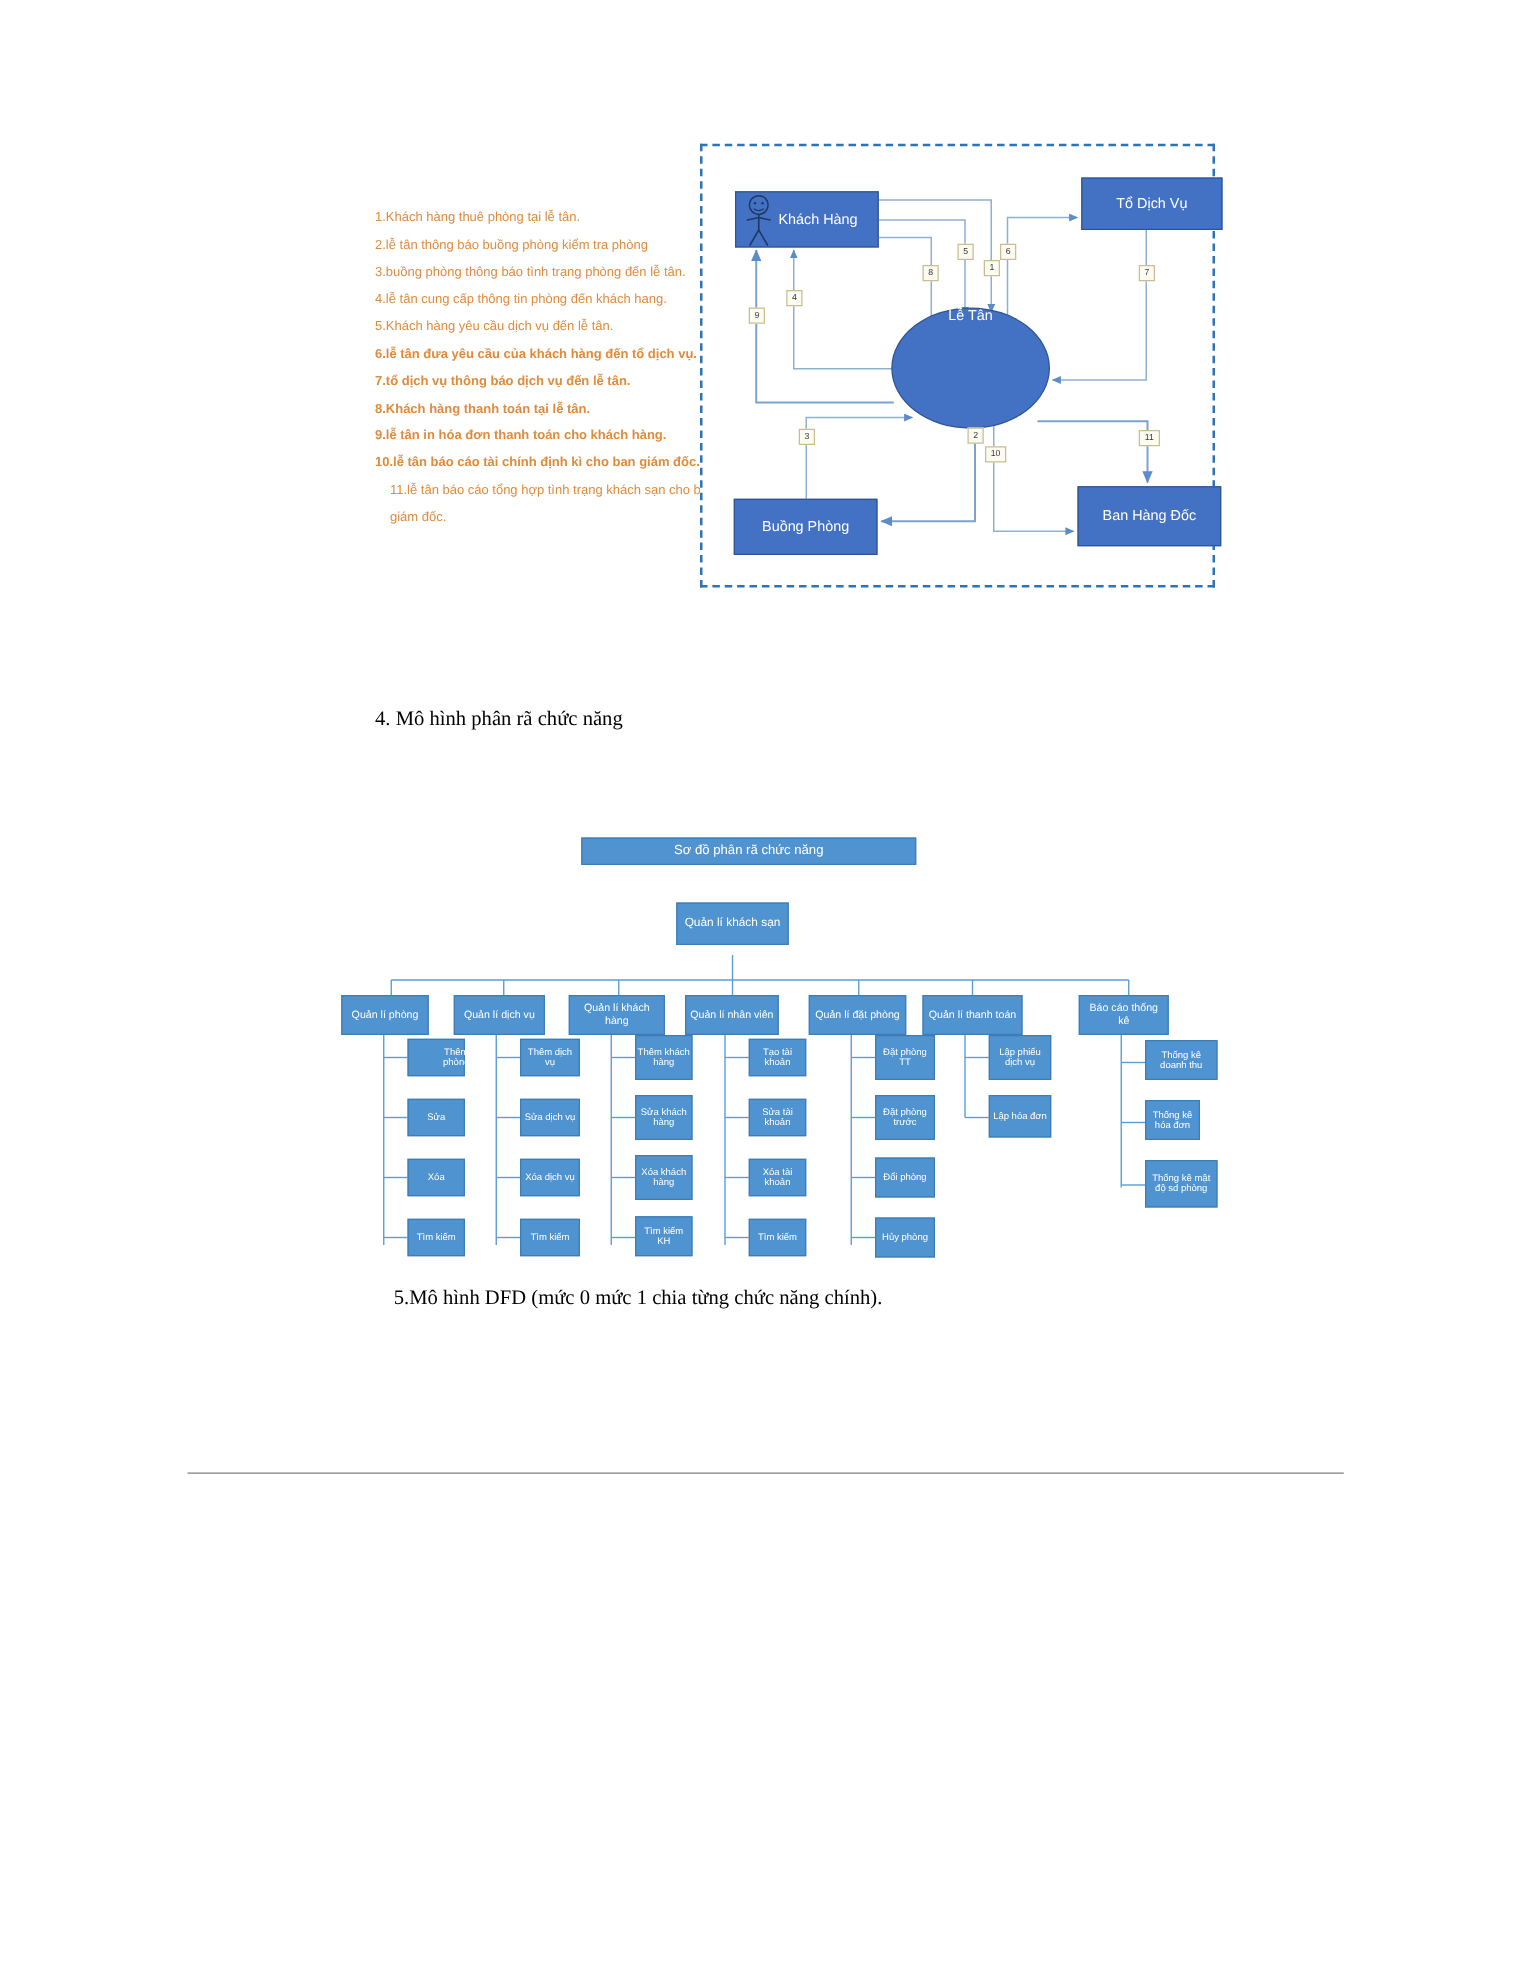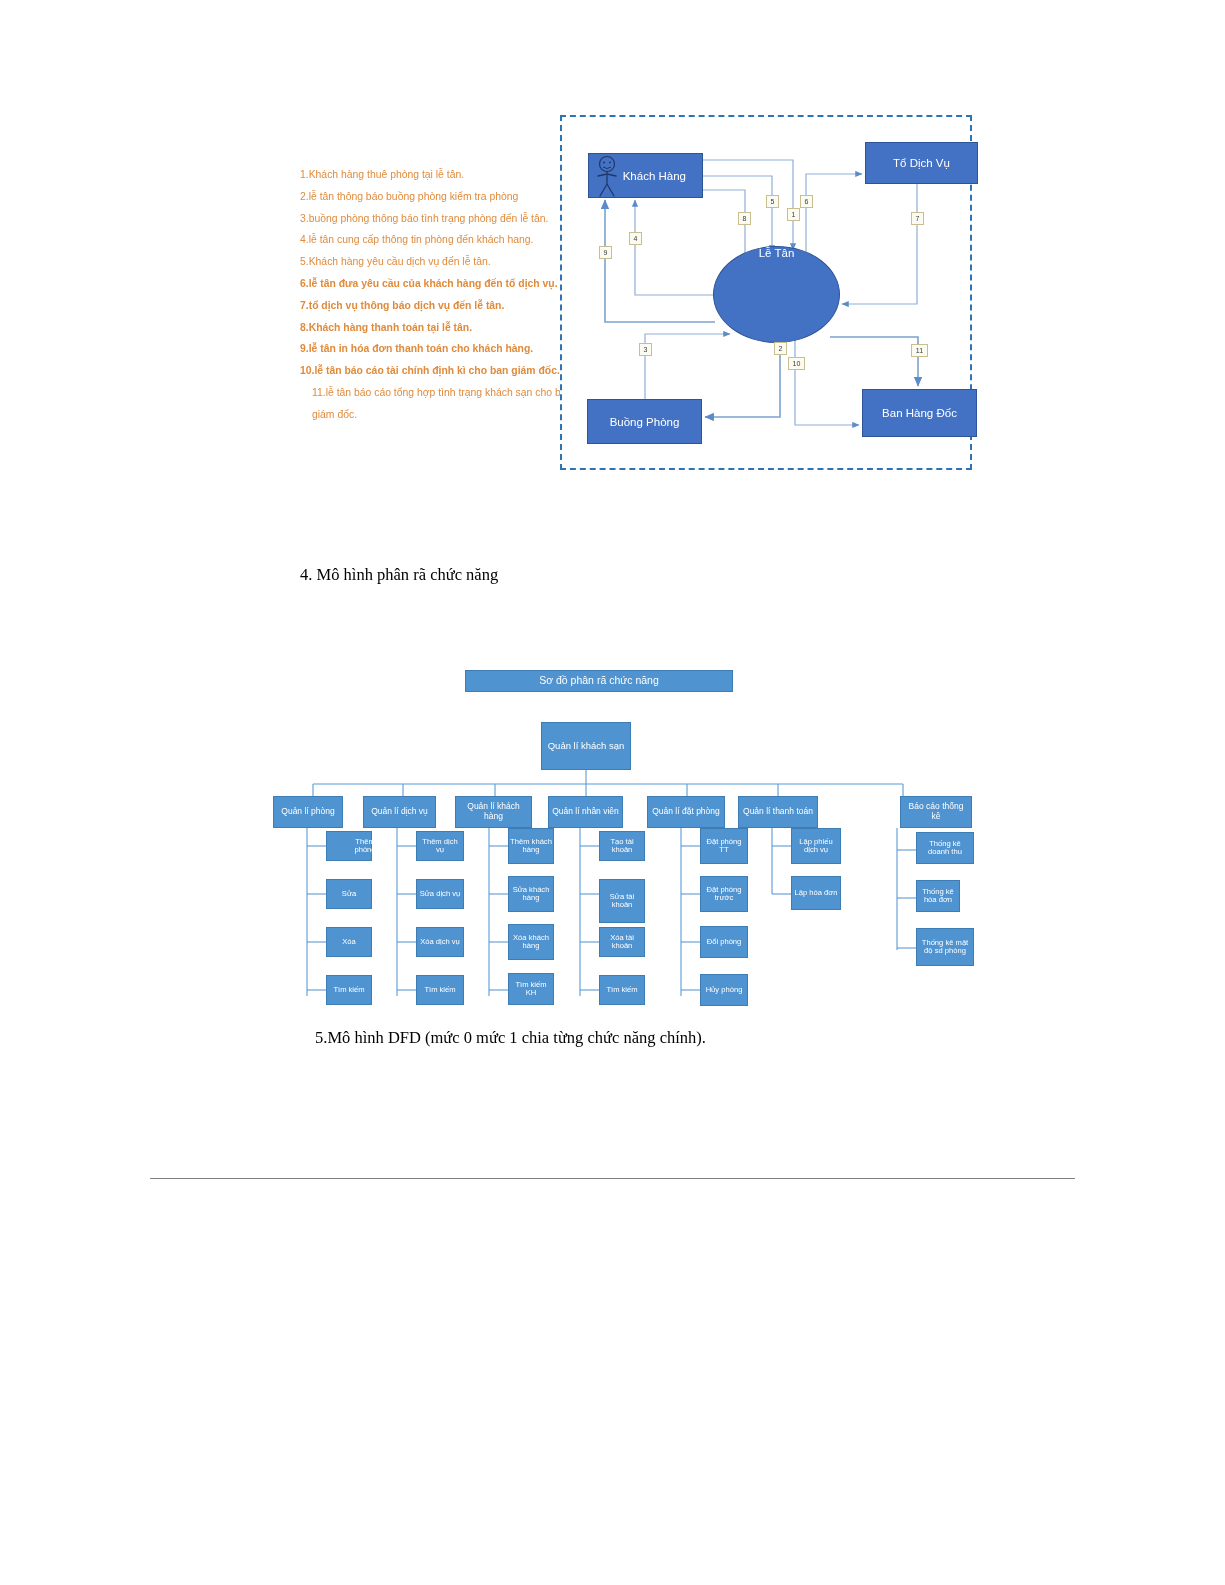--- a/index.html
+++ b/index.html
@@ -50,21 +50,21 @@
   #h4{left:300px;top:565px;}
   #h5{left:315px;top:1028px;}
 
   
   #fd-block{position:absolute;left:260px;top:660px;width:700px;height:355px;}
   svg.tree-lines{position:absolute;left:0;top:0;width:700px;height:355px;overflow:visible;}
   .node{position:absolute;background:#4F93D1;border:1px solid #3E7CB4;color:#fff;
         font-family:"Liberation Sans",sans-serif;text-align:center;box-sizing:border-box;
         display:flex;align-items:center;justify-content:center;line-height:1.12;z-index:4;}
   #n-title{left:205px;top:10px;width:268px;height:22px;font-size:10.5px;}
-  #n-root{left:281px;top:62px;width:90px;height:48px;font-size:9.5px;}
+  #n-root{left:281px;top:62px;width:90px;height:34px;font-size:9.5px;}
   .lvl2{height:32px;font-size:8.5px;padding:0 2px;}
   .leaf{font-size:7.6px;padding:0 1px;}
 
   
   #rule{position:absolute;left:150px;top:1178px;width:925px;height:0;border-top:1px solid #808080;}
 </style>
 </head>
 <body>
 
 <div class="page">
@@ -236,21 +236,21 @@
       </div>
     <div class="node lvl2" style="left:288px;top:136px;width:75px;">
         <span>Quản lí nhân viên</span>
       </div>
     <div class="node lvl2" style="left:387px;top:136px;width:78px;">
         <span>Quản lí đặt phòng</span>
       </div>
     <div class="node lvl2" style="left:478px;top:136px;width:80px;">
         <span>Quản lí thanh toán</span>
       </div>
-    <div class="node lvl2" style="left:603px;top:136px;width:72px;margin-left:37px;">
+    <div class="node lvl2" style="left:603px;top:136px;width:72px;">
         <span>Báo cáo thống kê</span>
       </div>
 
     <div class="node leaf" style="left:66px;top:171px;width:46px;height:30px;padding-left:33px;">
         <span>Thêm phòng</span>
       </div>
     <div class="node leaf" style="left:66px;top:219px;width:46px;height:30px;">
         <span>Sửa</span>
       </div>
     <div class="node leaf" style="left:66px;top:267px;width:46px;height:30px;">
@@ -282,21 +282,21 @@
     <div class="node leaf" style="left:248px;top:264px;width:46px;height:36px;">
         <span>Xóa khách hàng</span>
       </div>
     <div class="node leaf" style="left:248px;top:313px;width:46px;height:32px;">
         <span>Tìm kiếm KH</span>
       </div>
 
     <div class="node leaf" style="left:339px;top:171px;width:46px;height:30px;">
         <span>Tạo tài khoản</span>
       </div>
-    <div class="node leaf" style="left:339px;top:219px;width:46px;height:44px;">
+    <div class="node leaf" style="left:339px;top:219px;width:46px;height:30px;">
         <span>Sửa tài khoản</span>
       </div>
     <div class="node leaf" style="left:339px;top:267px;width:46px;height:30px;">
         <span>Xóa tài khoản</span>
       </div>
     <div class="node leaf" style="left:339px;top:315px;width:46px;height:30px;">
         <span>Tìm kiếm</span>
       </div>
 
     <div class="node leaf" style="left:440px;top:168px;width:48px;height:36px;">

